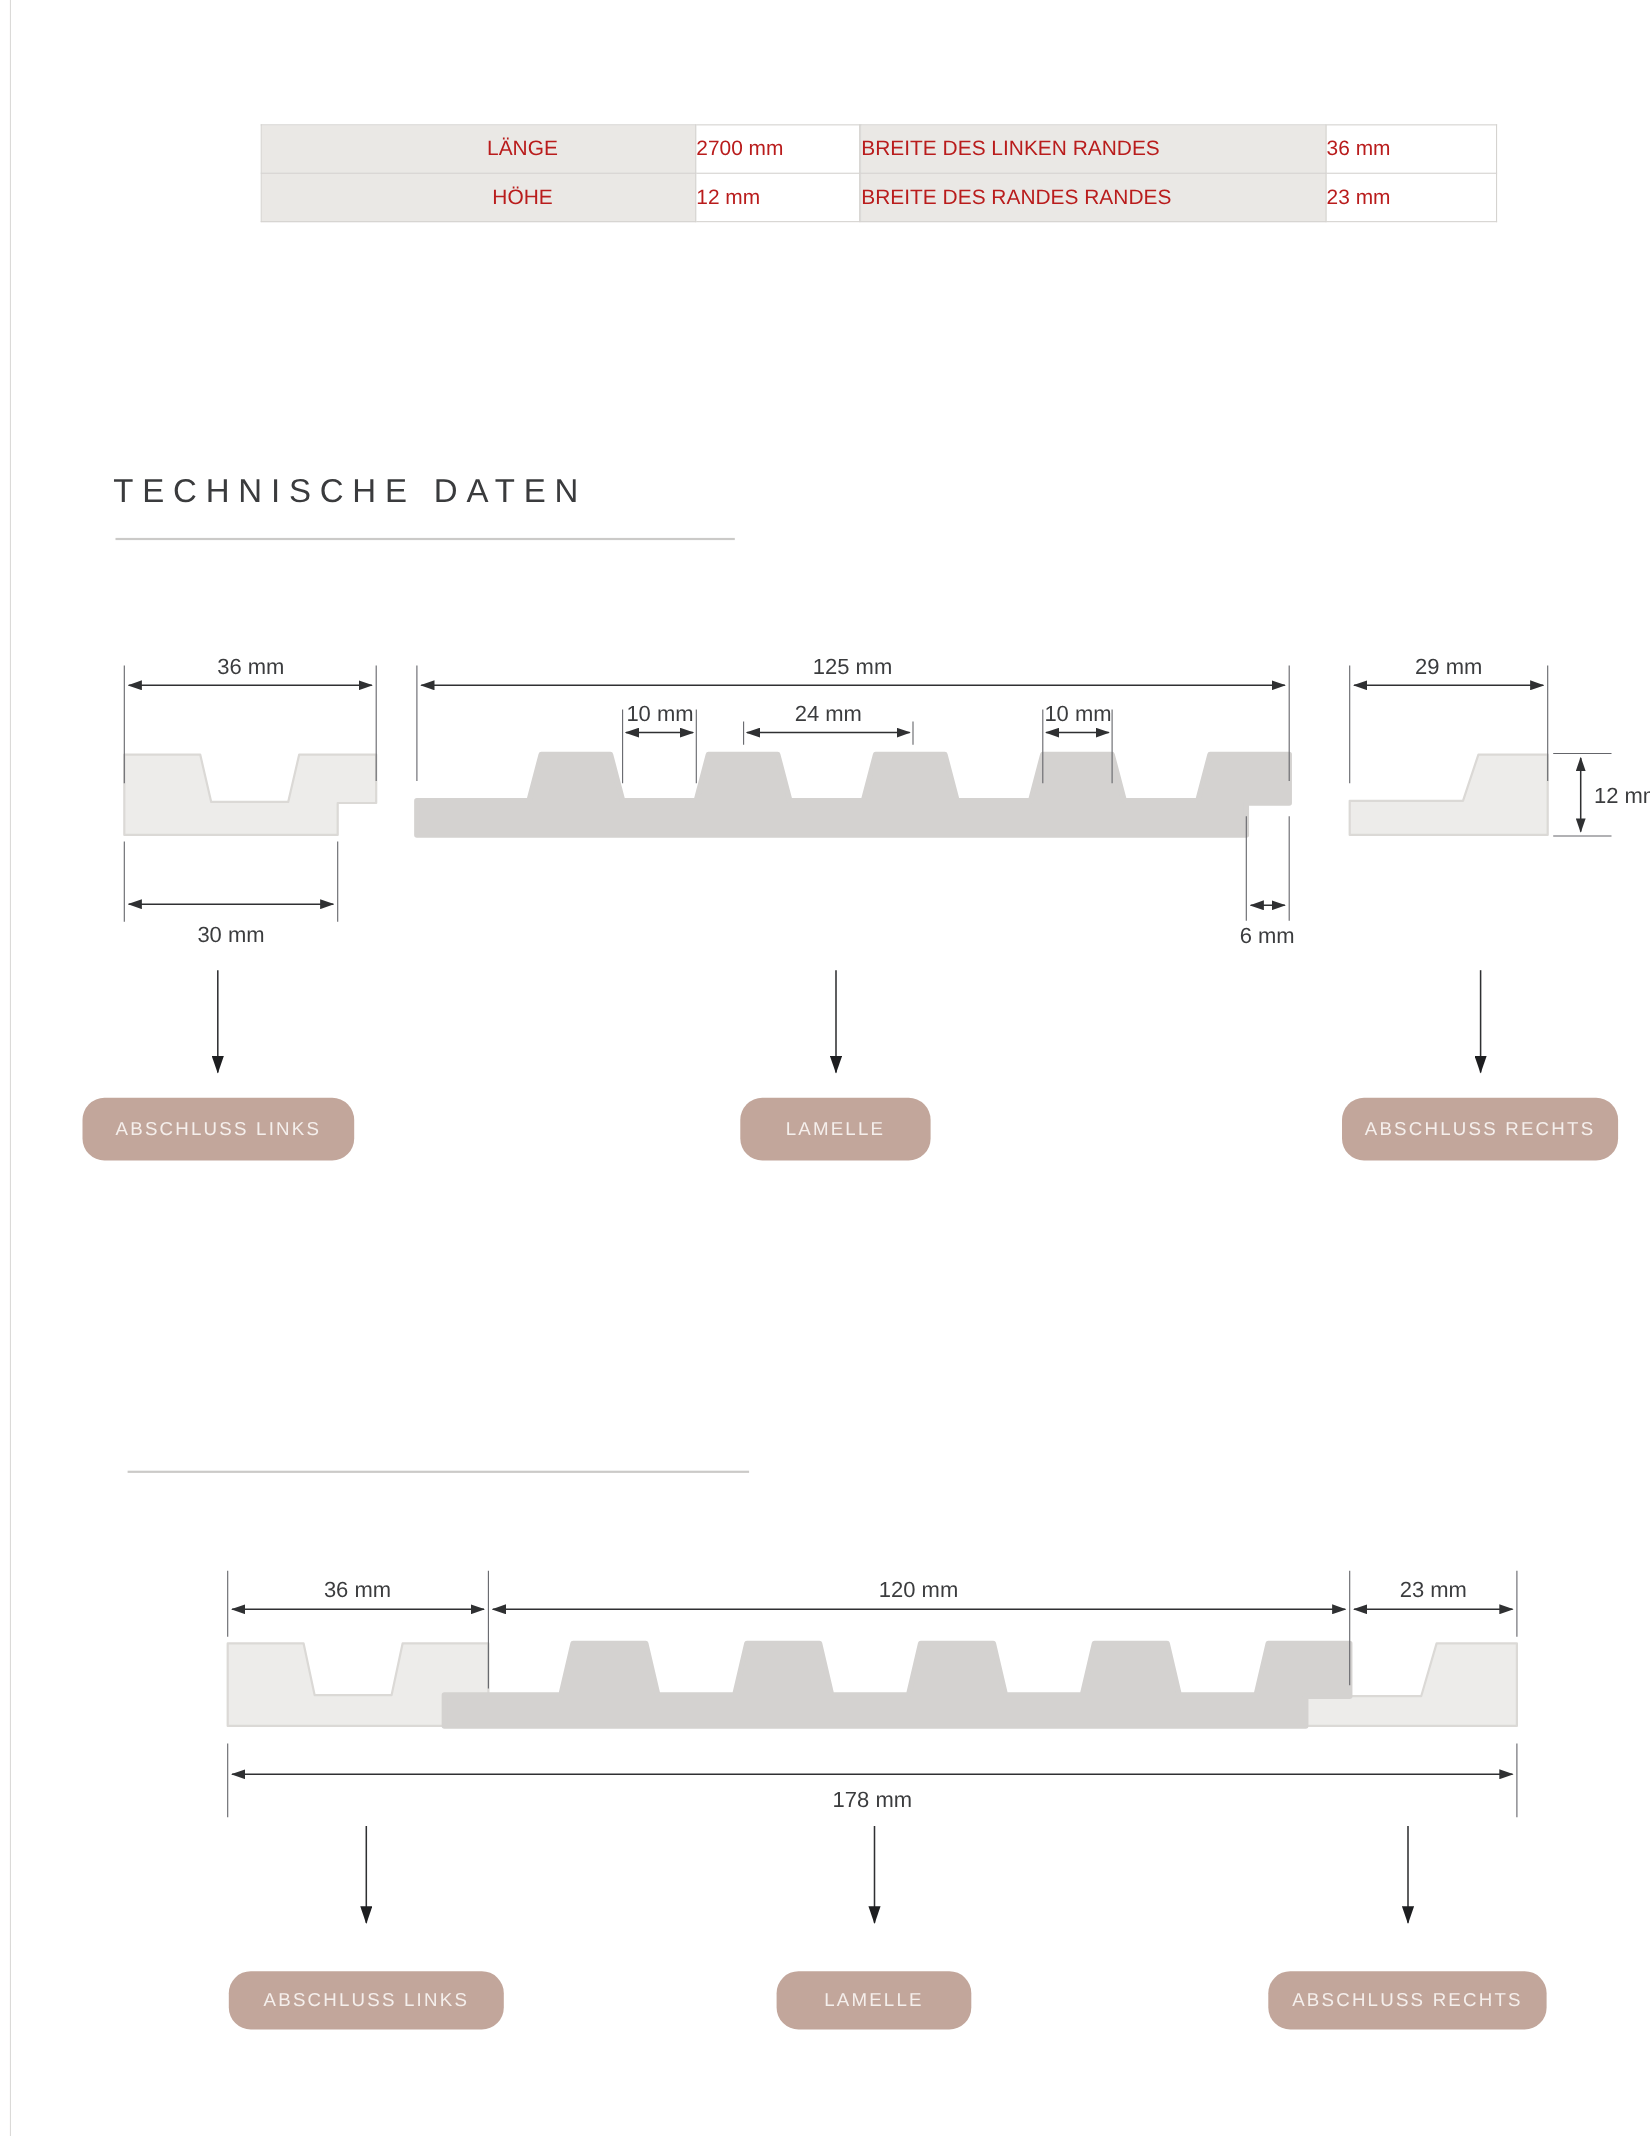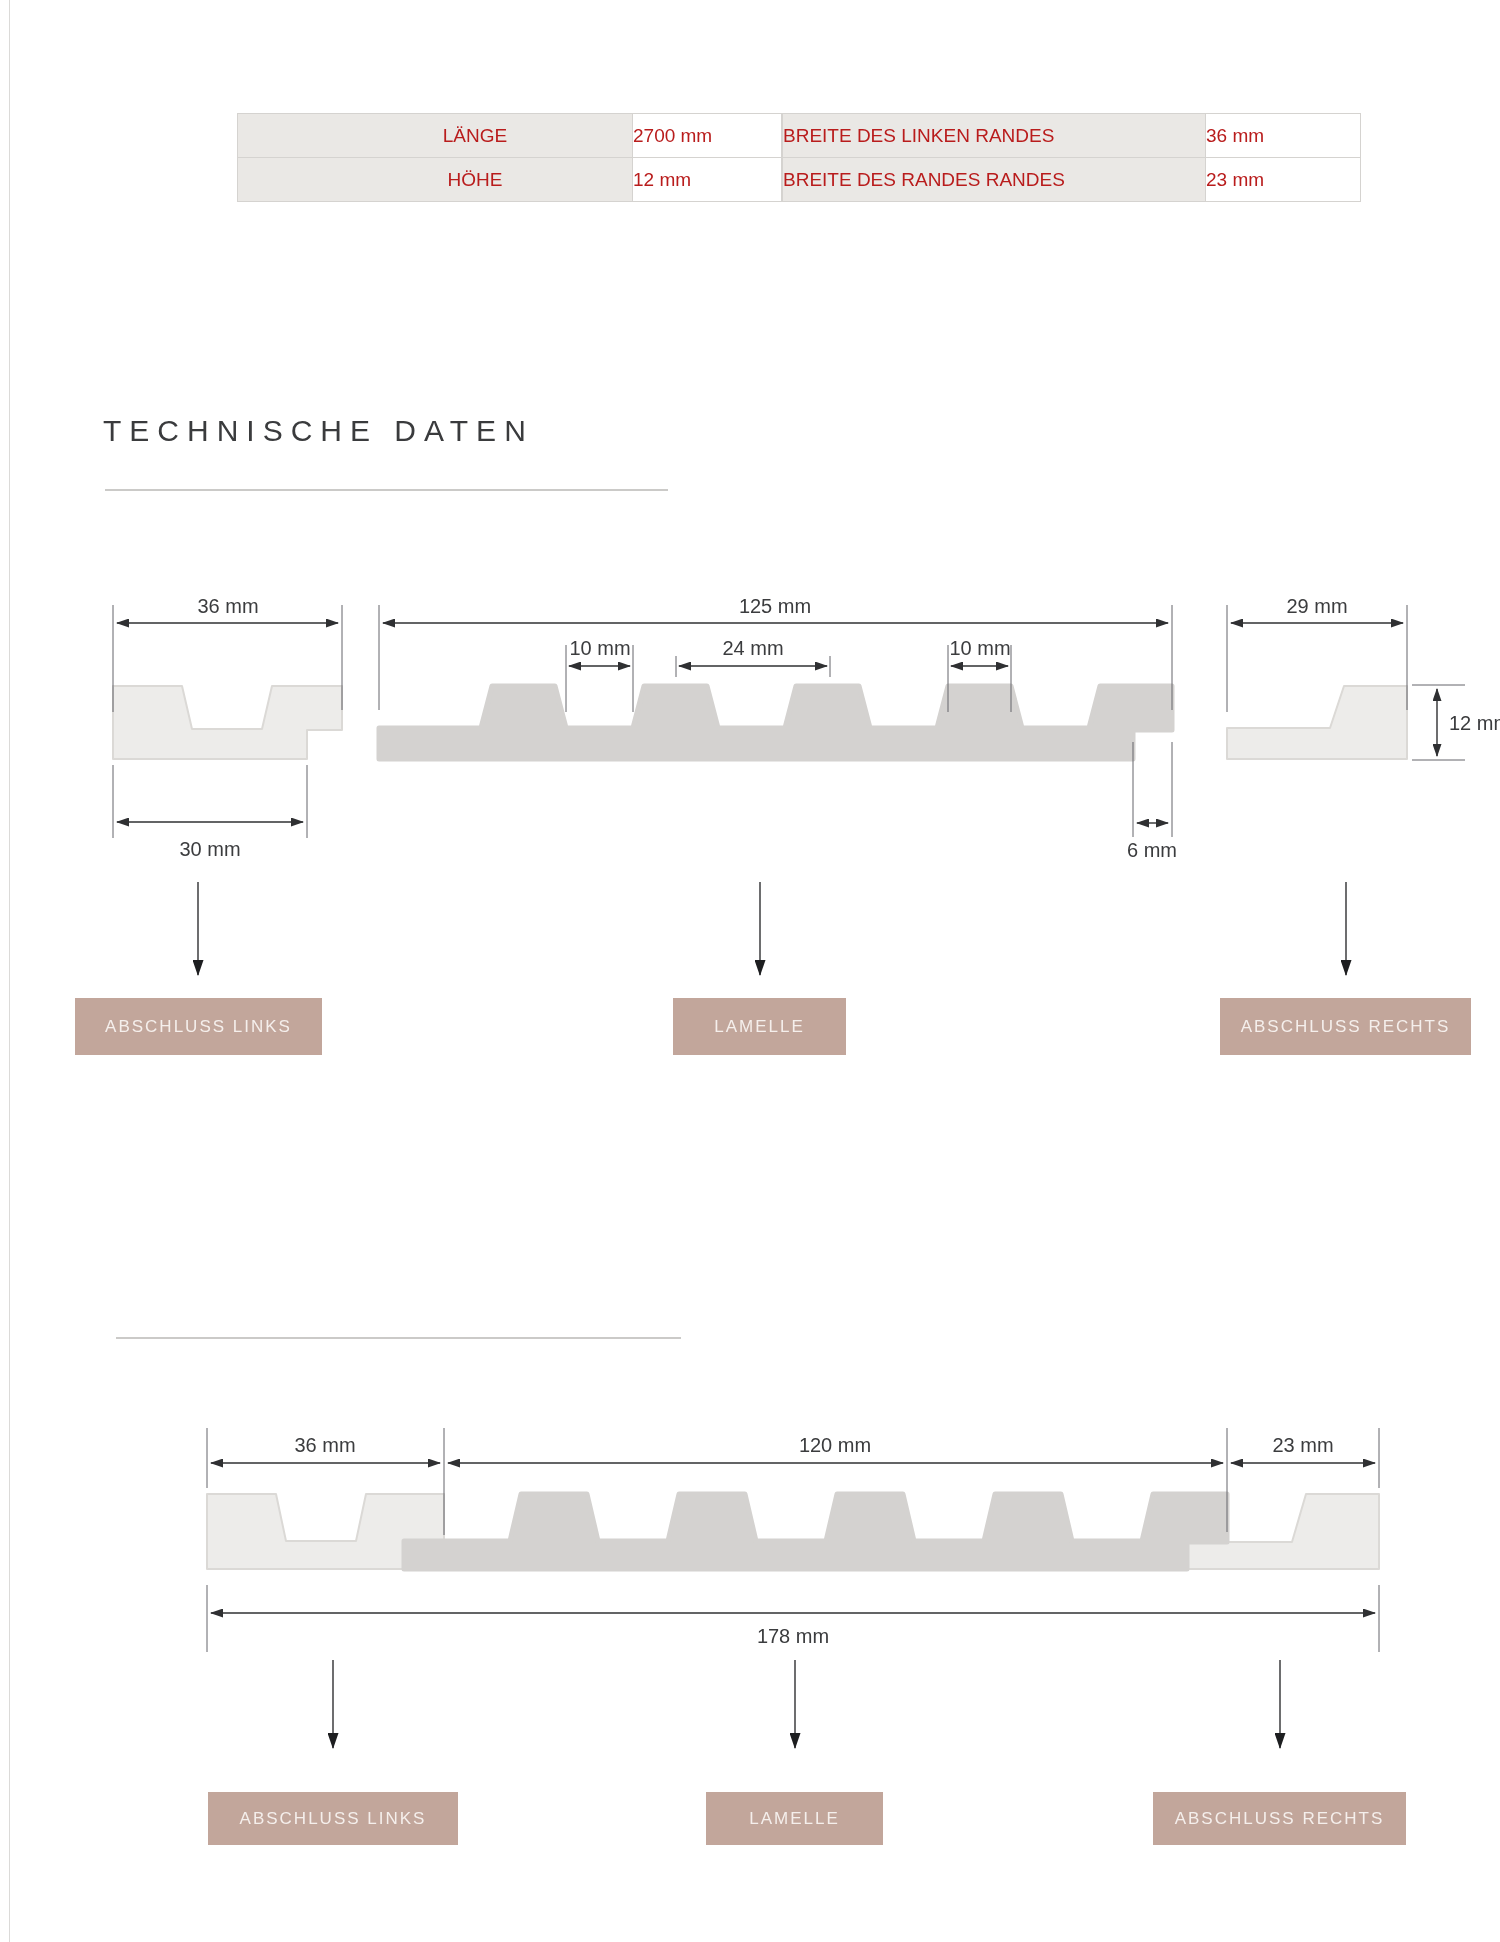--- a/index.html
+++ b/index.html
@@ -25,21 +25,21 @@
 
   svg{position:absolute;left:0;overflow:visible;}
   .ext{stroke:#64656a;stroke-width:1;}
   .dim{stroke:#2f3032;stroke-width:1.4;fill:none;}
   .dimtext{font-family:"Liberation Sans",sans-serif;font-size:20px;fill:#3b3c3e;}
   .trim{fill:#edecea;stroke:#dbd9d6;stroke-width:2;stroke-linejoin:round;}
   .slat{fill:#d4d2d0;stroke:#d4d2d0;stroke-width:5;stroke-linejoin:round;}
 
   .tagbox{position:absolute;background:#c2a69b;color:#f5efec;display:flex;
           align-items:center;justify-content:center;font-size:17px;
-          letter-spacing:2px;white-space:nowrap;}
+          letter-spacing:2px;white-space:nowrap;border-radius:20px;}
   .row1{top:998px;height:57px;}
   .row2{top:1792px;height:53px;}
 </style>
 </head>
 <body>
 
 <div class="page">
   <div class="edge-line"></div>
 
   <table class="spec" id="table-left">
@@ -61,21 +61,21 @@
       <td class="lbl">BREITE DES LINKEN RANDES</td>
       <td class="val">36 mm</td>
     </tr>
     <tr>
       <td class="lbl">BREITE DES RANDES RANDES</td>
       <td class="val">23 mm</td>
     </tr>
   </tbody>
     </table>
 
-  <div class="heading" style="left:103px;top:414px;">TECHNISCHE DATEN</div>
+  <div class="heading" style="left:103px;top:430px;">TECHNISCHE DATEN</div>
   <div class="underline" style="left:105px;top:489px;width:563px;"></div>
 
   <svg style="top:560px;" width="1500" height="440" viewBox="0 0 1500 440">
     <defs>
       <marker id="ah1" markerUnits="userSpaceOnUse" markerWidth="13" markerHeight="9" refX="12" refY="4.5" orient="auto-start-reverse">
         <path d="M0,0 L13,4.5 L0,9 Z" fill="#2f3032"></path>
       </marker>
       <marker id="ad1" markerUnits="userSpaceOnUse" markerWidth="16" markerHeight="11" refX="15" refY="5.5" orient="auto-start-reverse">
         <path d="M0,0 L16,5.5 L0,11 Z" fill="#1d1e20"></path>
       </marker>

